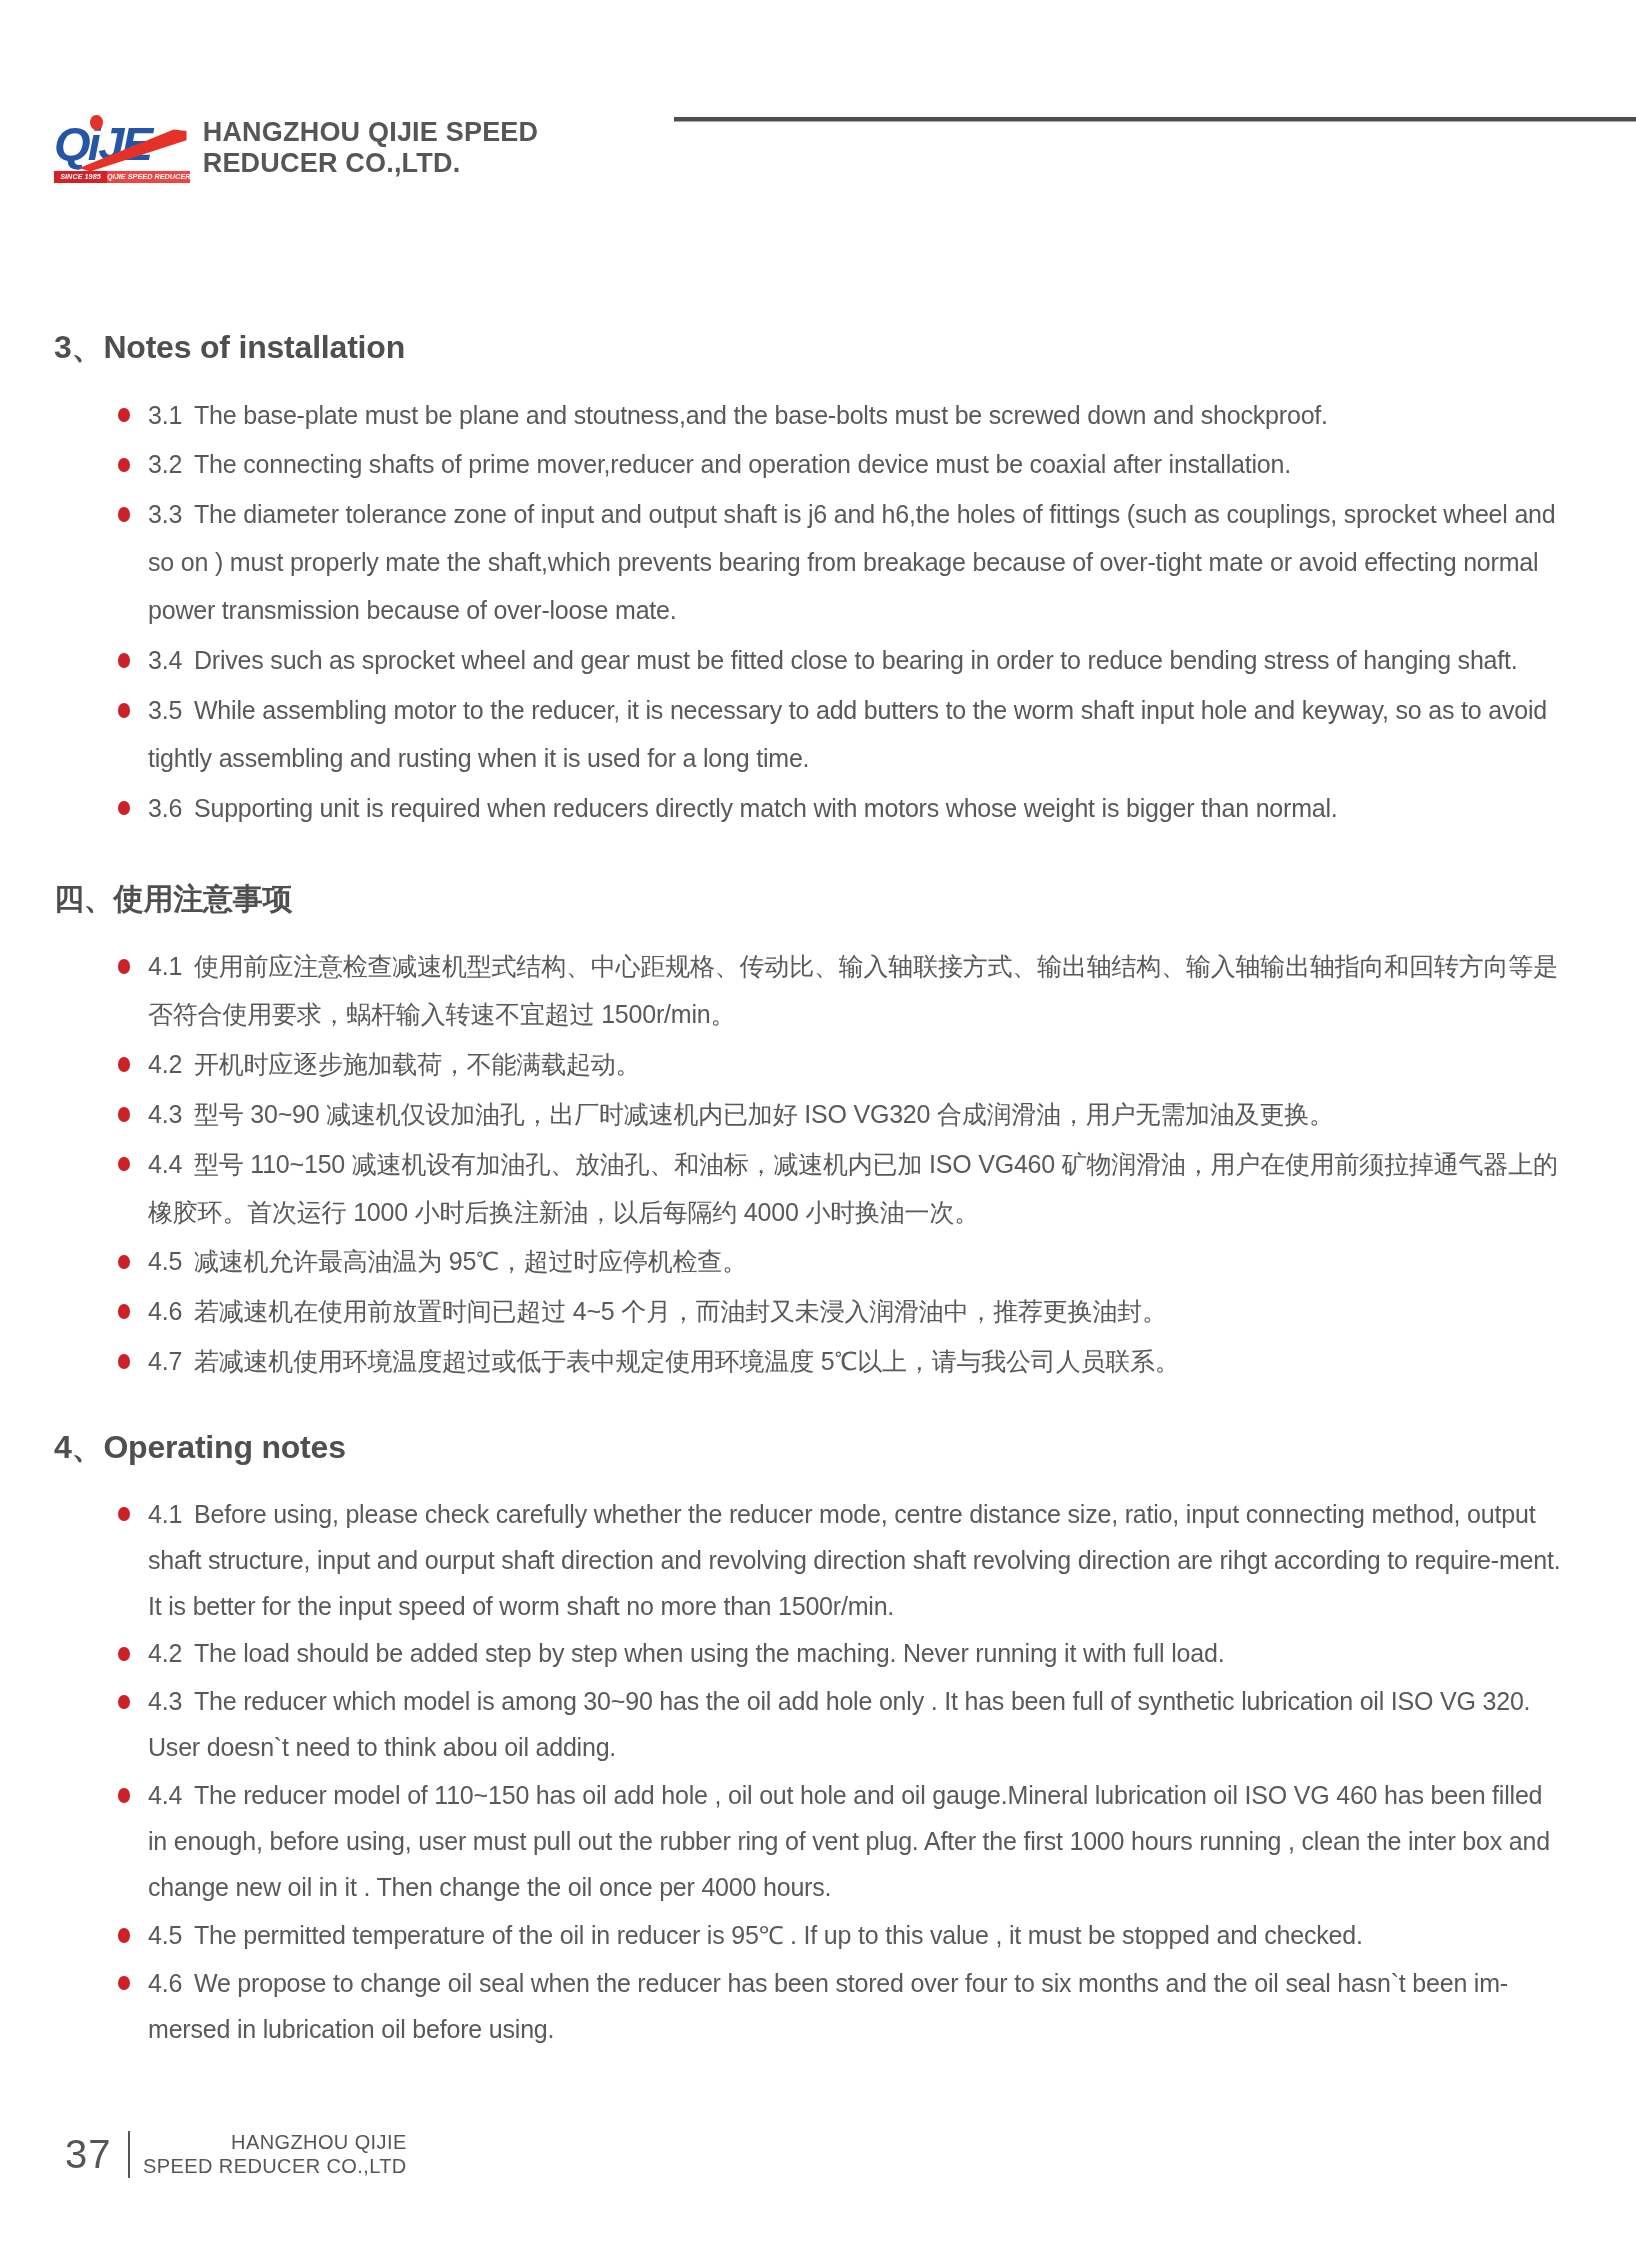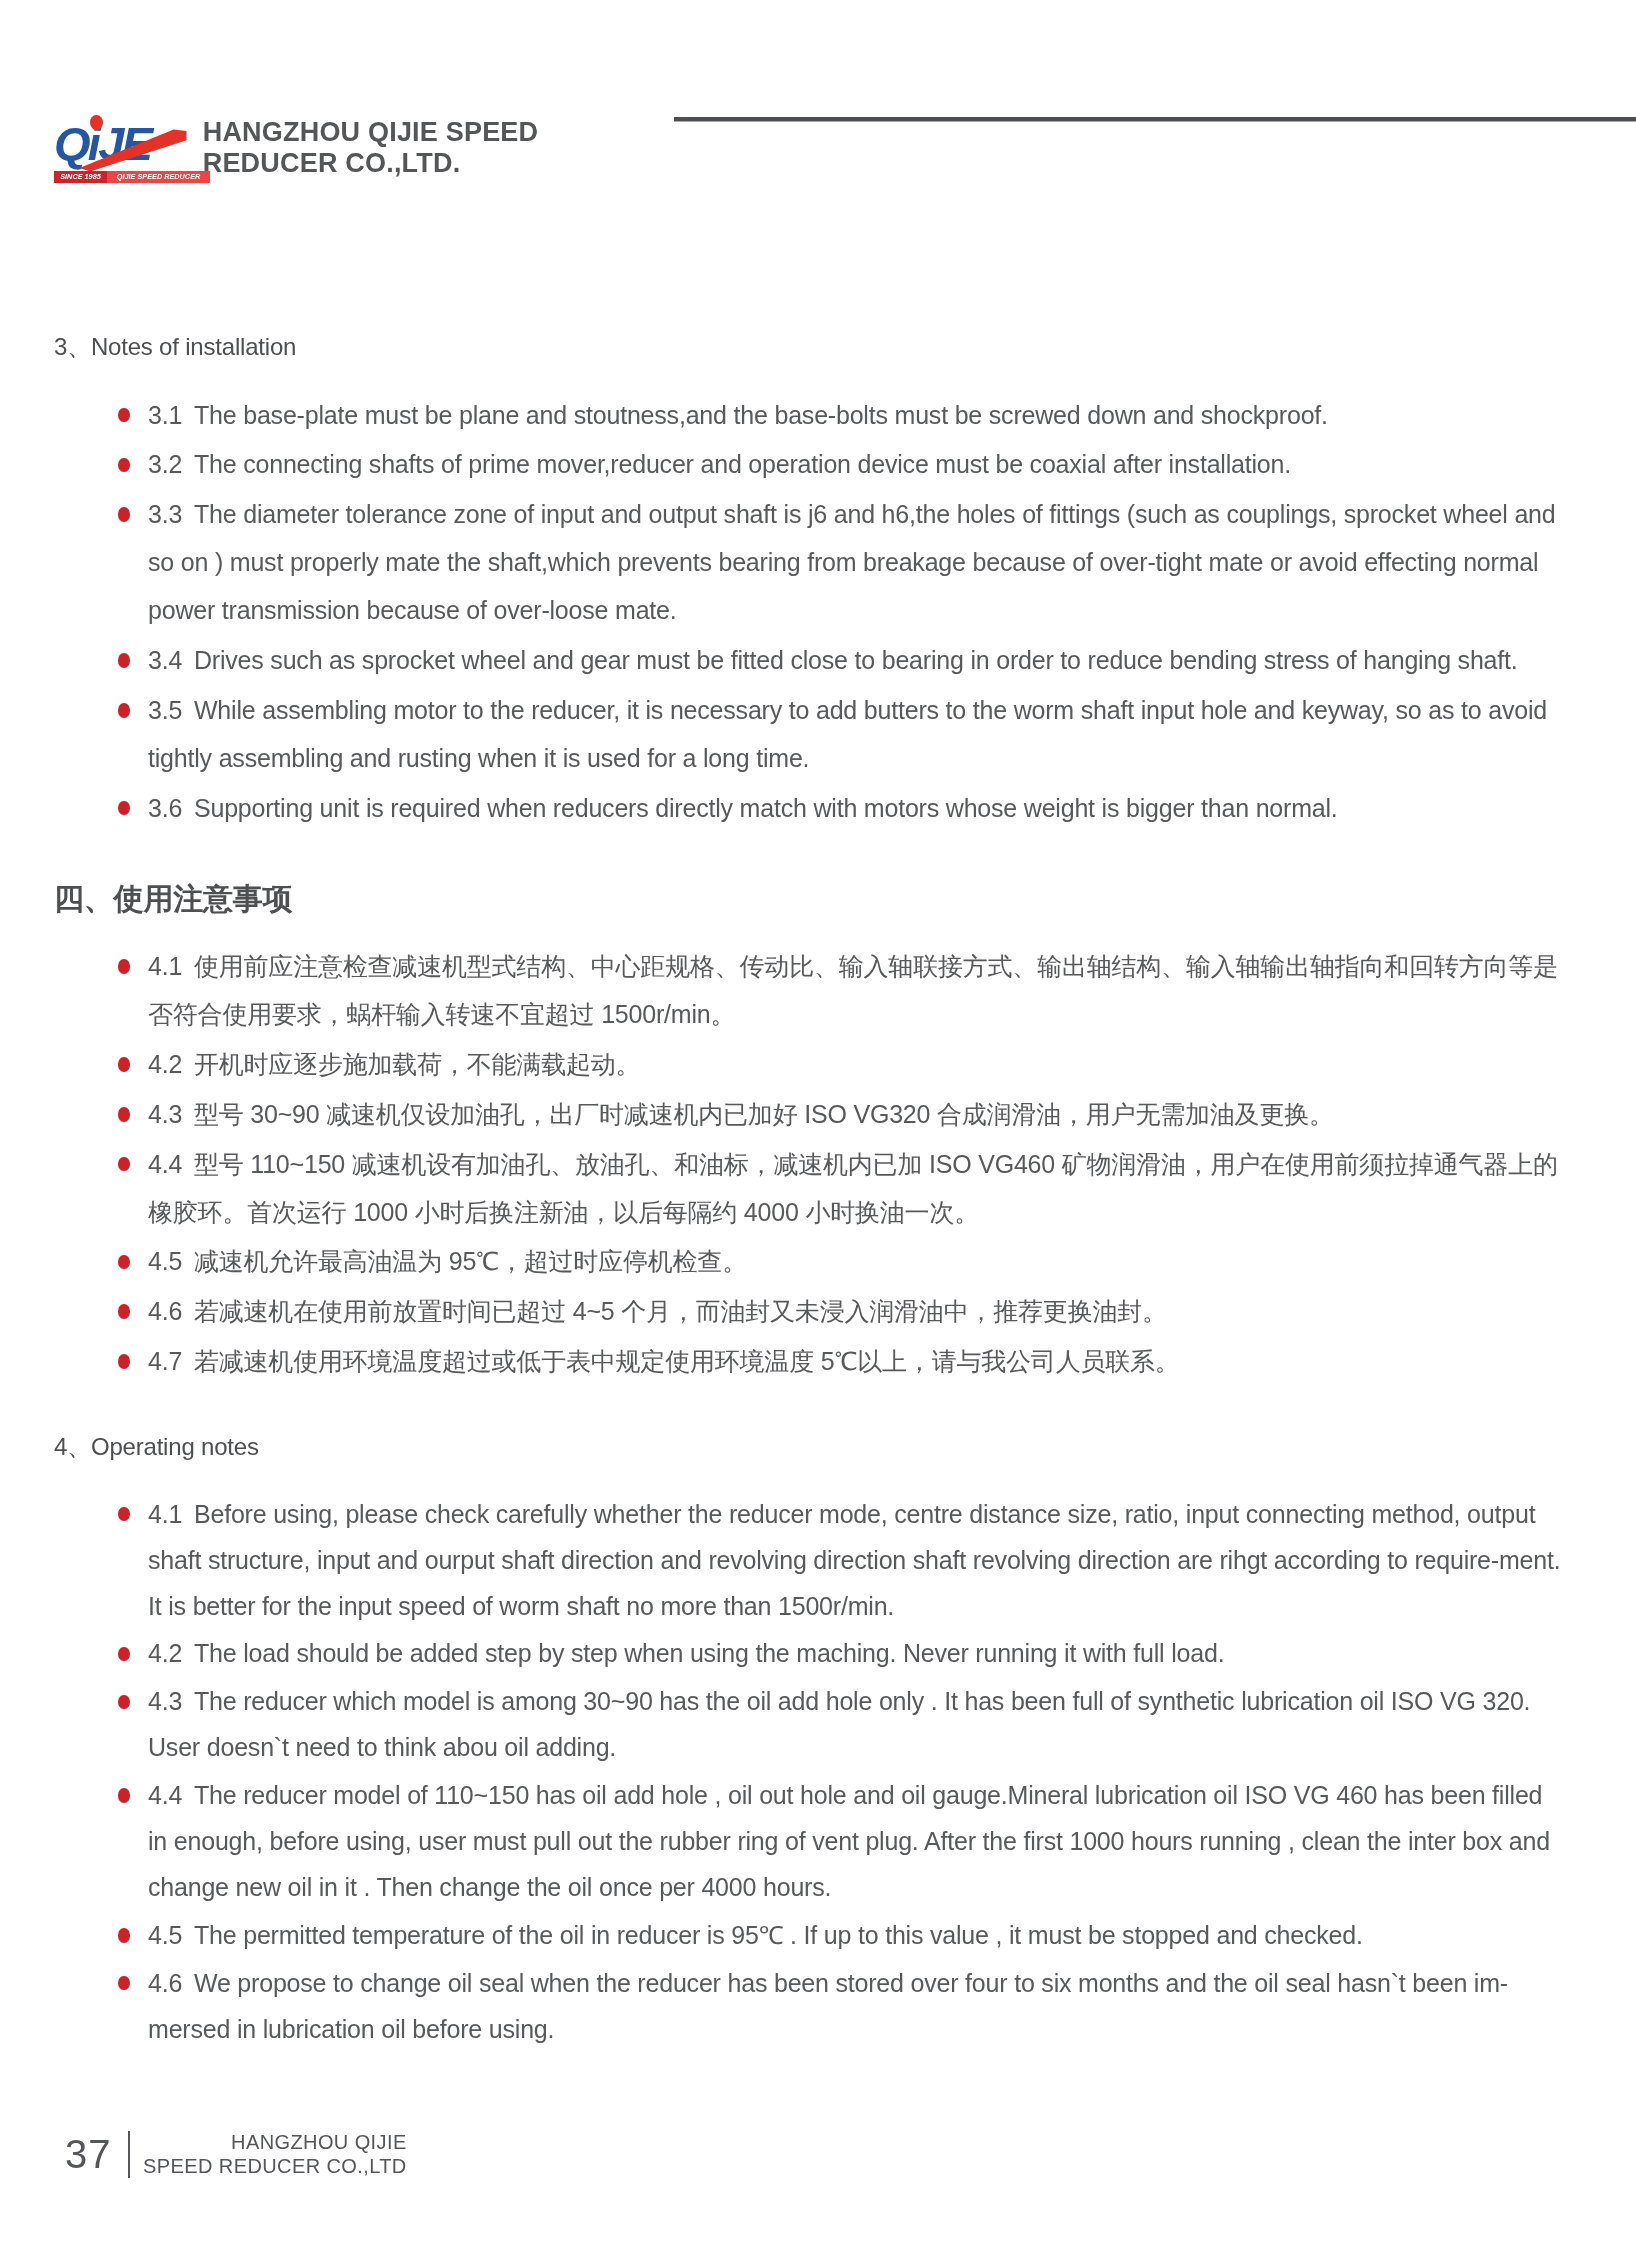--- a/index.html
+++ b/index.html
@@ -21,21 +21,21 @@
   }
   .logo-dot {
     position:absolute; left:36px; top:-3.6px; width:12.7px; height:15.5px;
     background:#e63128; border-radius:50%; z-index:3;
   }
   .logo-swoosh {
     position:absolute; left:25.5px; top:11px; width:107px; height:42px; z-index:2;
     background:#e63128;
     clip-path:polygon(0% 92%, 88% 0%, 100% 4%, 100% 26%, 10% 100%);
   }
-  .logo-bands { display:flex; width:156px; margin-top:1.8px; }
+  .logo-bands { display:flex; width:136px; margin-top:1.8px; }
   .band {
     display:block; font-style:italic; font-weight:bold;
     font-size:7.3px; line-height:11.8px; color:#ffffff;
     white-space:nowrap; overflow:hidden; text-align:center;
   }
   .band.red  { background:#d42027; flex:0 0 53px; }
   .band.blue { background:#ef4444; flex:1; }
   .header-right { flex:1; display:flex; flex-direction:row; justify-content:flex-end; }
   .company {
     font-size:27px; font-weight:bold; color:#555658;
@@ -46,21 +46,21 @@
     border-top:4.5px solid #4d4e50; border-bottom:1.8px solid #a8a9ab;
     width:1266px;
   }
 
   
   .section { }
   .sec-3  { margin-top:144px; }
   .sec-cn { margin-top:47px; }
   .sec-4  { margin-top:42px; }
   .sec-heading {
-    font-size:24px; font-weight:400; color:#4e4f51;
+    font-size:32px; font-weight:700; color:#4e4f51;
     line-height:40px; margin-bottom:23.6px; letter-spacing:-0.2px;
   }
   .sec-cn .sec-heading { font-size:30px; font-weight:bold; }
   .item {
     position:relative; padding-left:94px; margin-bottom:1.8px;
     font-size:25px; line-height:48px; letter-spacing:-0.2px;
     color:#58595b;
   }
   .sec-4 .item { line-height:46px; }
   .dot {

